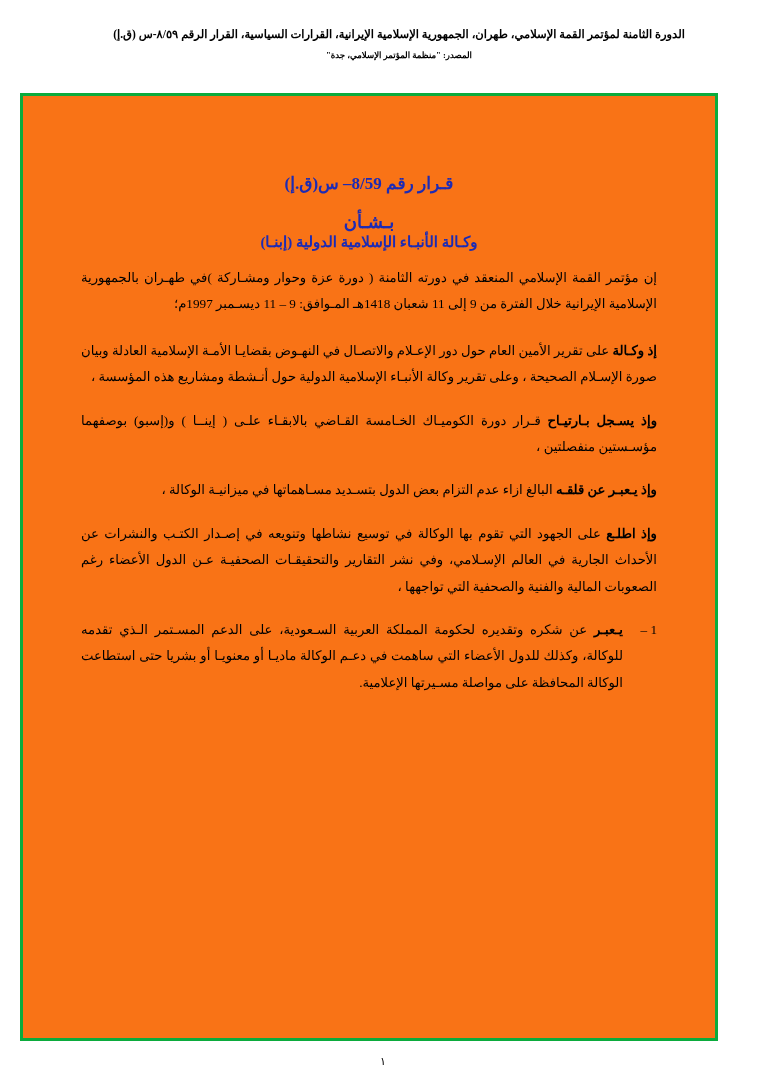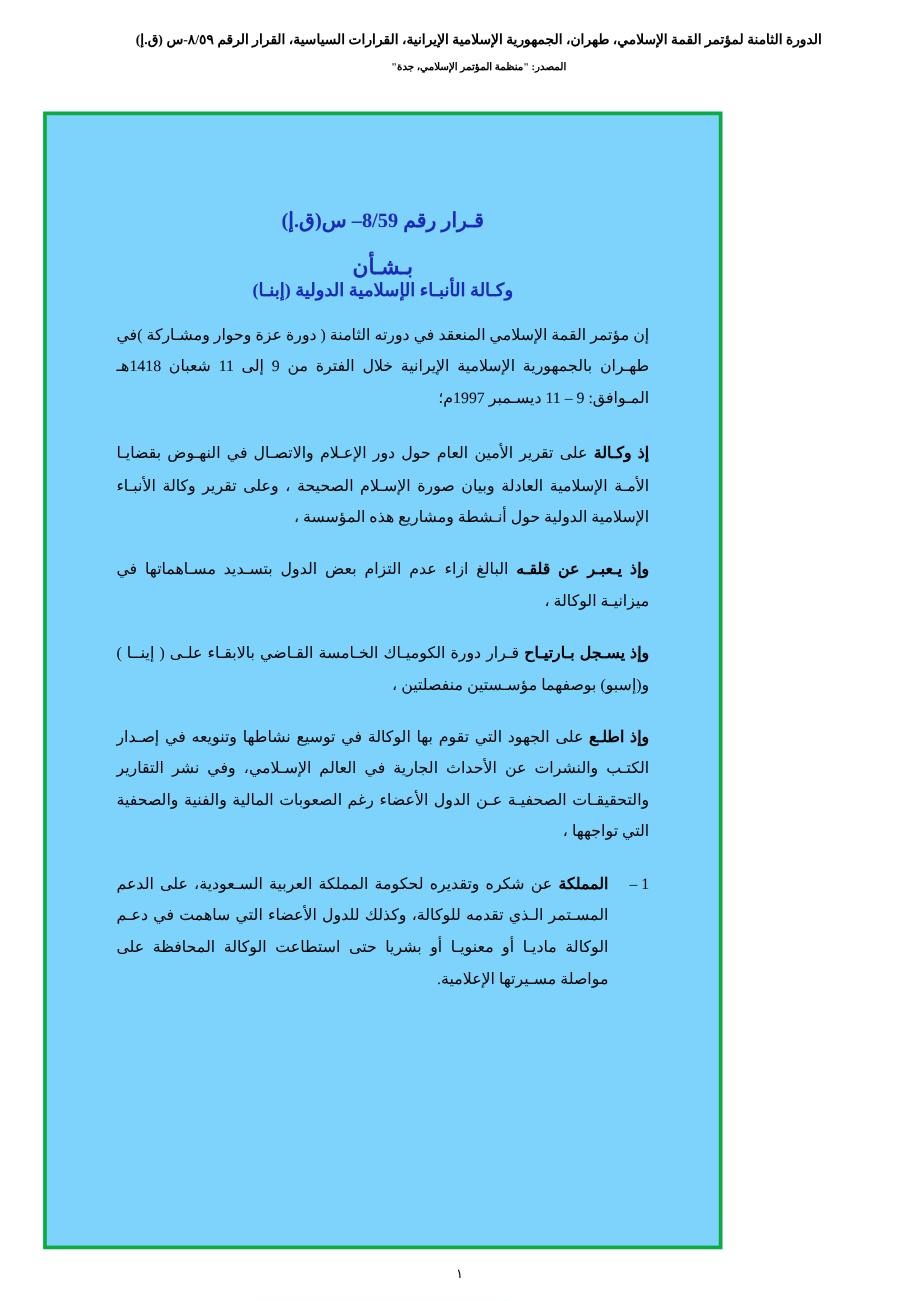--- a/index.html
+++ b/index.html
@@ -37,26 +37,26 @@
   .header-source {
     font-size: 8.6px;
     font-weight: bold;
     margin-top: 7px;
     color: #000;
   }
   
   .frame {
     position: absolute;
     top: 93px;
-    left: 36px;
-    width: 566px;
+    left: 20px;
+    width: 698px;
     height: 948px;
     border: 3px solid #0bab3d;
     box-sizing: border-box;
-    background: #7dd3fc;
+    background: #f97316;
   }
   .frame-inner {
     padding: 52px 58px 20px 58px;
     box-sizing: border-box;
     height: 100%;
   }
   
   .title-block {
     text-align: center;
     margin-top: 22px;
@@ -154,35 +154,35 @@
 
         <p class="para first">
           <span>إن مؤتمر القمة الإسلامي المنعقد في دورته الثامنة ( دورة عزة وحوار ومشـاركة )في طهـران بالجمهورية الإسلامية الإيرانية خلال الفترة من 9 إلى 11 شعبان 1418هـ  المـوافق: 9 – 11 ديسـمبر 1997م؛</span>
         </p>
 
         <p class="para">
           <span class="lead">إذ وكـالة</span><span> على تقرير الأمين العام حول دور  الإعـلام والاتصـال في النهـوض بقضايـا الأمـة الإسلامية العادلة وبيان صورة الإسـلام الصحيحة ، وعلى تقرير وكالة الأنبـاء الإسلامية الدولية حول أنـشطة ومشاريع هذه المؤسسة ،</span>
         </p>
 
         <p class="para">
-          <span class="lead">وإذ يـعبـر عن قلقـه</span><span> البالغ ازاء عدم التزام بعض الدول بتسـديد مسـاهماتها في ميزانيـة الوكالة ،</span>
+          <span class="lead">وإذ يسـجل بـارتيـاح</span><span> قـرار دورة الكوميـاك الخـامسة القـاضي بالابقـاء علـى ( إينــا ) و(إسبو) بوصفهما مؤسـستين منفصلتين ،</span>
         </p>
 
         <p class="para">
-          <span class="lead">وإذ يسـجل بـارتيـاح</span><span> قـرار دورة الكوميـاك الخـامسة القـاضي بالابقـاء علـى ( إينــا ) و(إسبو) بوصفهما مؤسـستين منفصلتين ،</span>
+          <span class="lead">وإذ يـعبـر عن قلقـه</span><span> البالغ ازاء عدم التزام بعض الدول بتسـديد مسـاهماتها في ميزانيـة الوكالة ،</span>
         </p>
 
         <p class="para">
           <span class="lead">وإذ اطلـع</span><span> على الجهود التي تقوم بها الوكالة في توسيع نشاطها وتنويعه في إصـدار الكتـب والنشرات عن الأحداث الجارية في العالم الإسـلامي، وفي نشر التقارير والتحقيقـات الصحفيـة عـن الدول الأعضاء رغم الصعوبات المالية والفنية والصحفية التي تواجهها ،</span>
         </p>
 
         <div class="numbered">
           <div class="num-marker">1 –</div>
           <div class="num-text">
-            <span class="lead">المملكة</span><span> عن شكره وتقديره لحكومة المملكة العربية السـعودية، على الدعم المسـتمر الـذي تقدمه للوكالة، وكذلك للدول الأعضاء التي ساهمت في دعـم الوكالة ماديـا أو معنويـا أو بشريا حتى استطاعت الوكالة المحافظة على مواصلة مسـيرتها الإعلامية.</span>
+            <span class="lead">يـعبـر</span><span> عن شكره وتقديره لحكومة المملكة العربية السـعودية، على الدعم المسـتمر الـذي تقدمه للوكالة، وكذلك للدول الأعضاء التي ساهمت في دعـم الوكالة ماديـا أو معنويـا أو بشريا حتى استطاعت الوكالة المحافظة على مواصلة مسـيرتها الإعلامية.</span>
           </div>
         </div>
 
       </div>
     </div>
   </div>
 
   <div class="page-number">١</div>
 
 </div>

